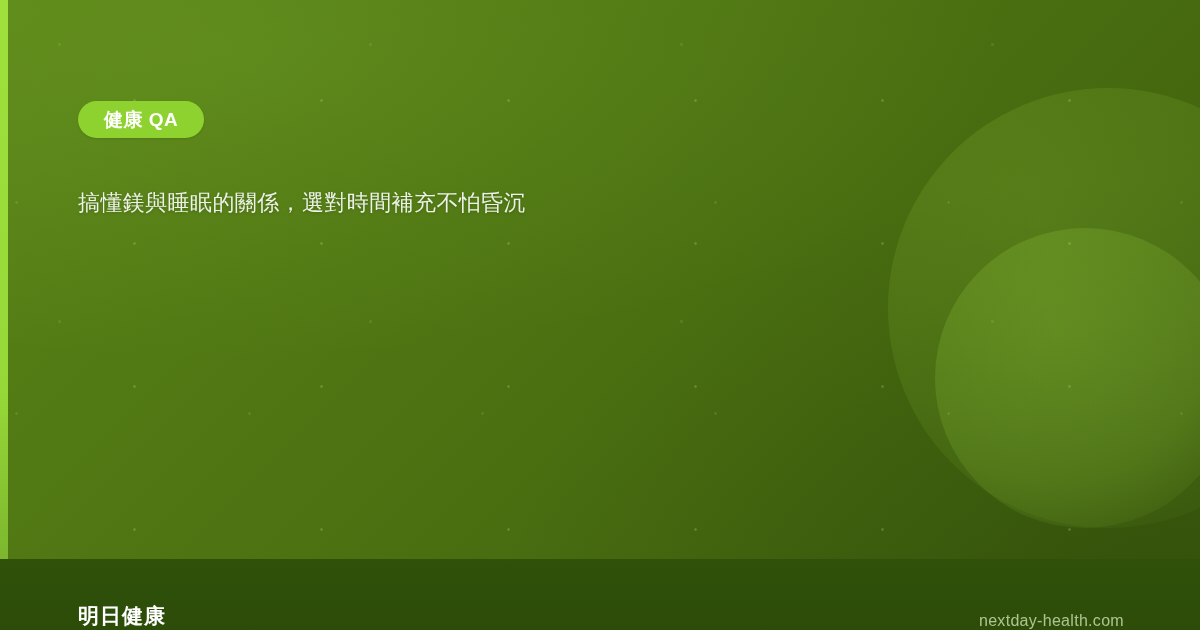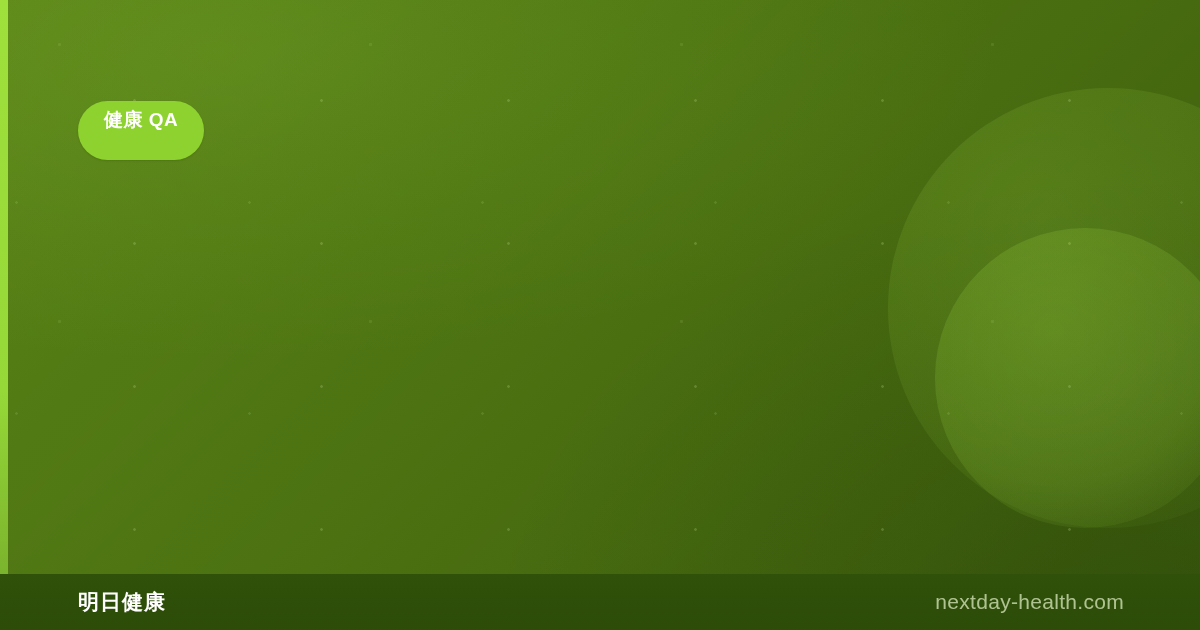--- a/index.html
+++ b/index.html
@@ -81,21 +81,21 @@
   .content {
     position: absolute;
     left: 78px;
     top: 0;
     width: 900px;
   }
 
   .badge {
     display: inline-block;
     margin-top: 101px;
-    padding: 8px 26px 28px 26px;
+    padding: 8px 26px 6px 26px;
     border-radius: 999px;
     background: #8ed22f;
     color: #ffffff;
     font-size: 19px;
     font-weight: bold;
     letter-spacing: 0.5px;
     line-height: 1.2;
     box-shadow: 0 1px 2px rgba(25, 50, 5, 0.16);
   }
 
@@ -120,56 +120,57 @@
     letter-spacing: 0.4px;
     text-shadow: 0 1px 3px rgba(20, 42, 4, 0.26);
   }
 
   
   .footer {
     position: absolute;
     left: 0;
     bottom: 0;
     width: 1200px;
-    height: 56px;
+    height: 71px;
     background: linear-gradient(180deg, #2f5109 0%, #2c4c08 100%);
     display: flex;
-    align-items: center;
+    align-items: flex-end;
     justify-content: space-between;
     box-sizing: border-box;
     padding: 0 76px 0 78px;
   }
   .footer-brand {
     color: #ffffff;
     font-size: 21px;
     font-weight: bold;
     letter-spacing: 1px;
   }
   .footer-url {
     color: rgba(226, 240, 200, 0.72);
-    font-size: 21px;
+    font-size: 16px;
     letter-spacing: 0.3px;
   }
 </style>
 </head>
 <body>
 
 <div id="og-card">
 
   <div class="bg-base"></div>
   <div class="bg-sheen"></div>
   <div class="deco-circle-large"></div>
   <div class="deco-circle-small"></div>
   <div class="deco-dots"></div>
   <div class="accent-bar"></div>
 
   <div class="content">
     <div class="badge">健康 QA</div>
 
 
+    <p class="subhead">搞懂鎂與睡眠的關係，選對時間補充不怕昏沉</p>
   </div>
 
   <div class="footer">
     <span class="footer-brand">明日健康</span>
     <span class="footer-url">nextday-health.com</span>
   </div>
 
 </div>
 
 </body></html>

